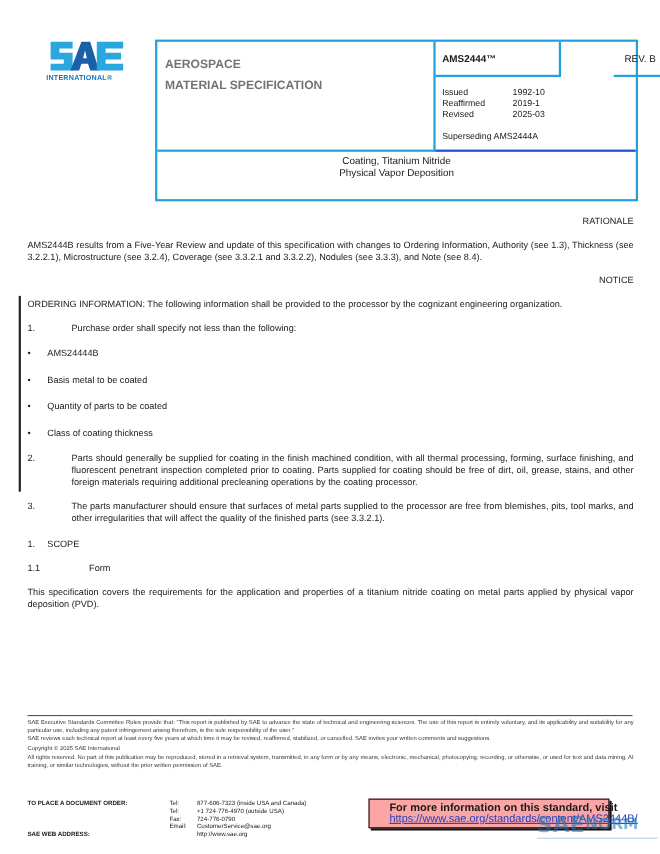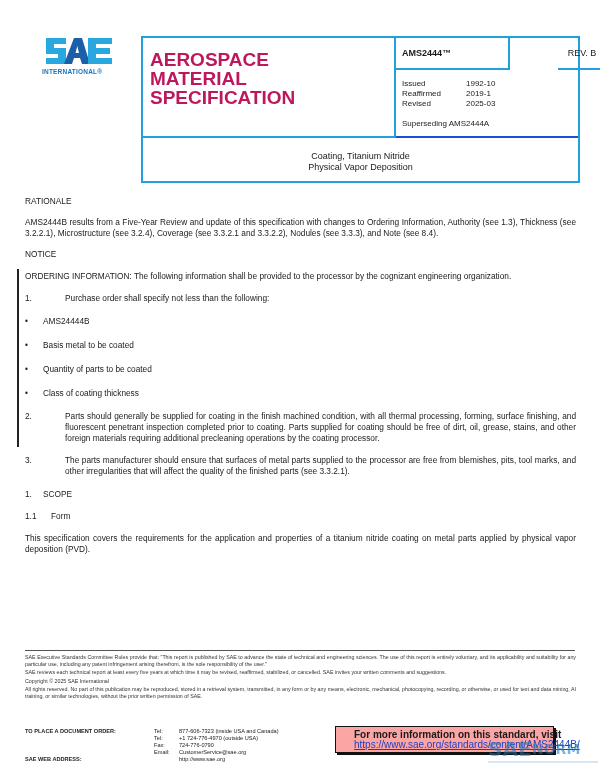--- a/index.html
+++ b/index.html
@@ -7,32 +7,32 @@
   body { position: relative; font-family: "Liberation Sans", sans-serif; color: #1a1a1a; }
 
   
   .logo { position: absolute; left: 38px; top: 36px; width: 82px; height: 40px; }
   .logo-mark { position: absolute; left: 6px; top: 0; width: 70px; height: 30px; }
   .logo-text { position: absolute; left: 4px; top: 32px; font-size: 6.5px; font-weight: bold; color: #1b74bb; letter-spacing: 0.2px; white-space: nowrap; }
 
   
   .hdr { position: absolute; left: 141px; top: 36px; width: 439px; height: 147px; border: 2px solid #21a0dd; }
   .hdr-title { position: absolute; left: 0; top: 0; width: 253px; height: 100px; border-right: 2px solid #21a0dd; border-bottom: 2px solid #21a0dd; padding: 12px 0 0 7px; }
-  .hdr-title div { font-size: 19px; font-weight: bold; line-height: 19px; color: #be185d; }
+  .hdr-title div { font-size: 11px; font-weight: bold; line-height: 19px; color: #737373; }
   .hdr-doc { position: absolute; left: 253px; top: 0; width: 114px; height: 32px; border-right: 2px solid #21a0dd; border-bottom: 2px solid #21a0dd; padding: 10px 0 0 6px; font-size: 9px; font-weight: bold; }
   .hdr-rev { position: absolute; left: 367px; top: 0; width: 48px; height: 32px; border-bottom: 2px solid #21a0dd; padding: 10px 0 0 0; text-align: center; font-size: 9px; font-weight: normal; margin-left: 48px; }
   .hdr-dates { position: absolute; left: 253px; top: 32px; width: 182px; height: 68px; border-bottom: 2px solid #1d4ed8; padding: 9px 0 0 6px; font-size: 8px; line-height: 10px; }
   .date-row { display: flex; }
   .date-row .lbl { width: 64px; }
   .superseding { margin-top: 10px; }
-  .hdr-sub { position: absolute; left: 0; top: 100px; width: 435px; height: 43px; text-align: center; padding-top: 13px; font-size: 9px; line-height: 11px; }
+  .hdr-sub { position: absolute; left: 0; top: 100px; width: 435px; height: 43px; text-align: center; padding-top: 3px; font-size: 9px; line-height: 11px; }
 
   
   .content { position: absolute; left: 25px; top: 196px; width: 551px; font-size: 8.3px; line-height: 11px; }
-  .center-head { text-align: left; }
+  .center-head { text-align: right; }
   .just { text-align: justify; text-align-last: left; }
   .num-item { display: flex; }
   .num-item .n { width: 18px; flex: none; }
   .num-item .t { flex: 1; margin-left: 22px; }
   .bullet { display: flex; }
   .bullet .b { width: 18px; flex: none; }
   .sec-row { display: flex; }
   .sec-row .n { width: 26px; flex: none; }
 
   .change-bar { position: absolute; left: 17px; top: 269px; width: 2px; height: 178px; background: #222; }
@@ -131,21 +131,21 @@
   </div>
   <div class="num-item" style="margin-bottom:12px;">
     <span class="n">3.</span>
     <span class="t just">The parts manufacturer should ensure that surfaces of metal parts supplied to the processor are free from blemishes, pits, tool marks, and other irregularities that will affect the quality of the finished parts (see 3.3.2.1).</span>
   </div>
 
   <div class="sec-row" style="margin-bottom:11px;">
     <span class="n" style="width:18px;">1.</span>
     <span>SCOPE</span>
   </div>
-  <div class="sec-row" style="margin-bottom:11px;">
+  <div class="sec-row" style="margin-bottom:11px;gap:30px;">
     <span class="n">1.1</span>
     <span>Form</span>
   </div>
   <p class="just">This specification covers the requirements for the application and properties of a titanium nitride coating on metal parts applied by physical vapor deposition (PVD).</p>
 </div>
 
 <div class="footer-rule"></div>
 <div class="footer">
   <p>SAE Executive Standards Committee Rules provide that: "This report is published by SAE to advance the state of technical and engineering sciences. The use of this report is entirely voluntary, and its applicability and suitability for any particular use, including any patent infringement arising therefrom, is the sole responsibility of the user."</p>
   <p>SAE reviews each technical report at least every five years at which time it may be revised, reaffirmed, stabilized, or cancelled. SAE invites your written comments and suggestions.</p>

